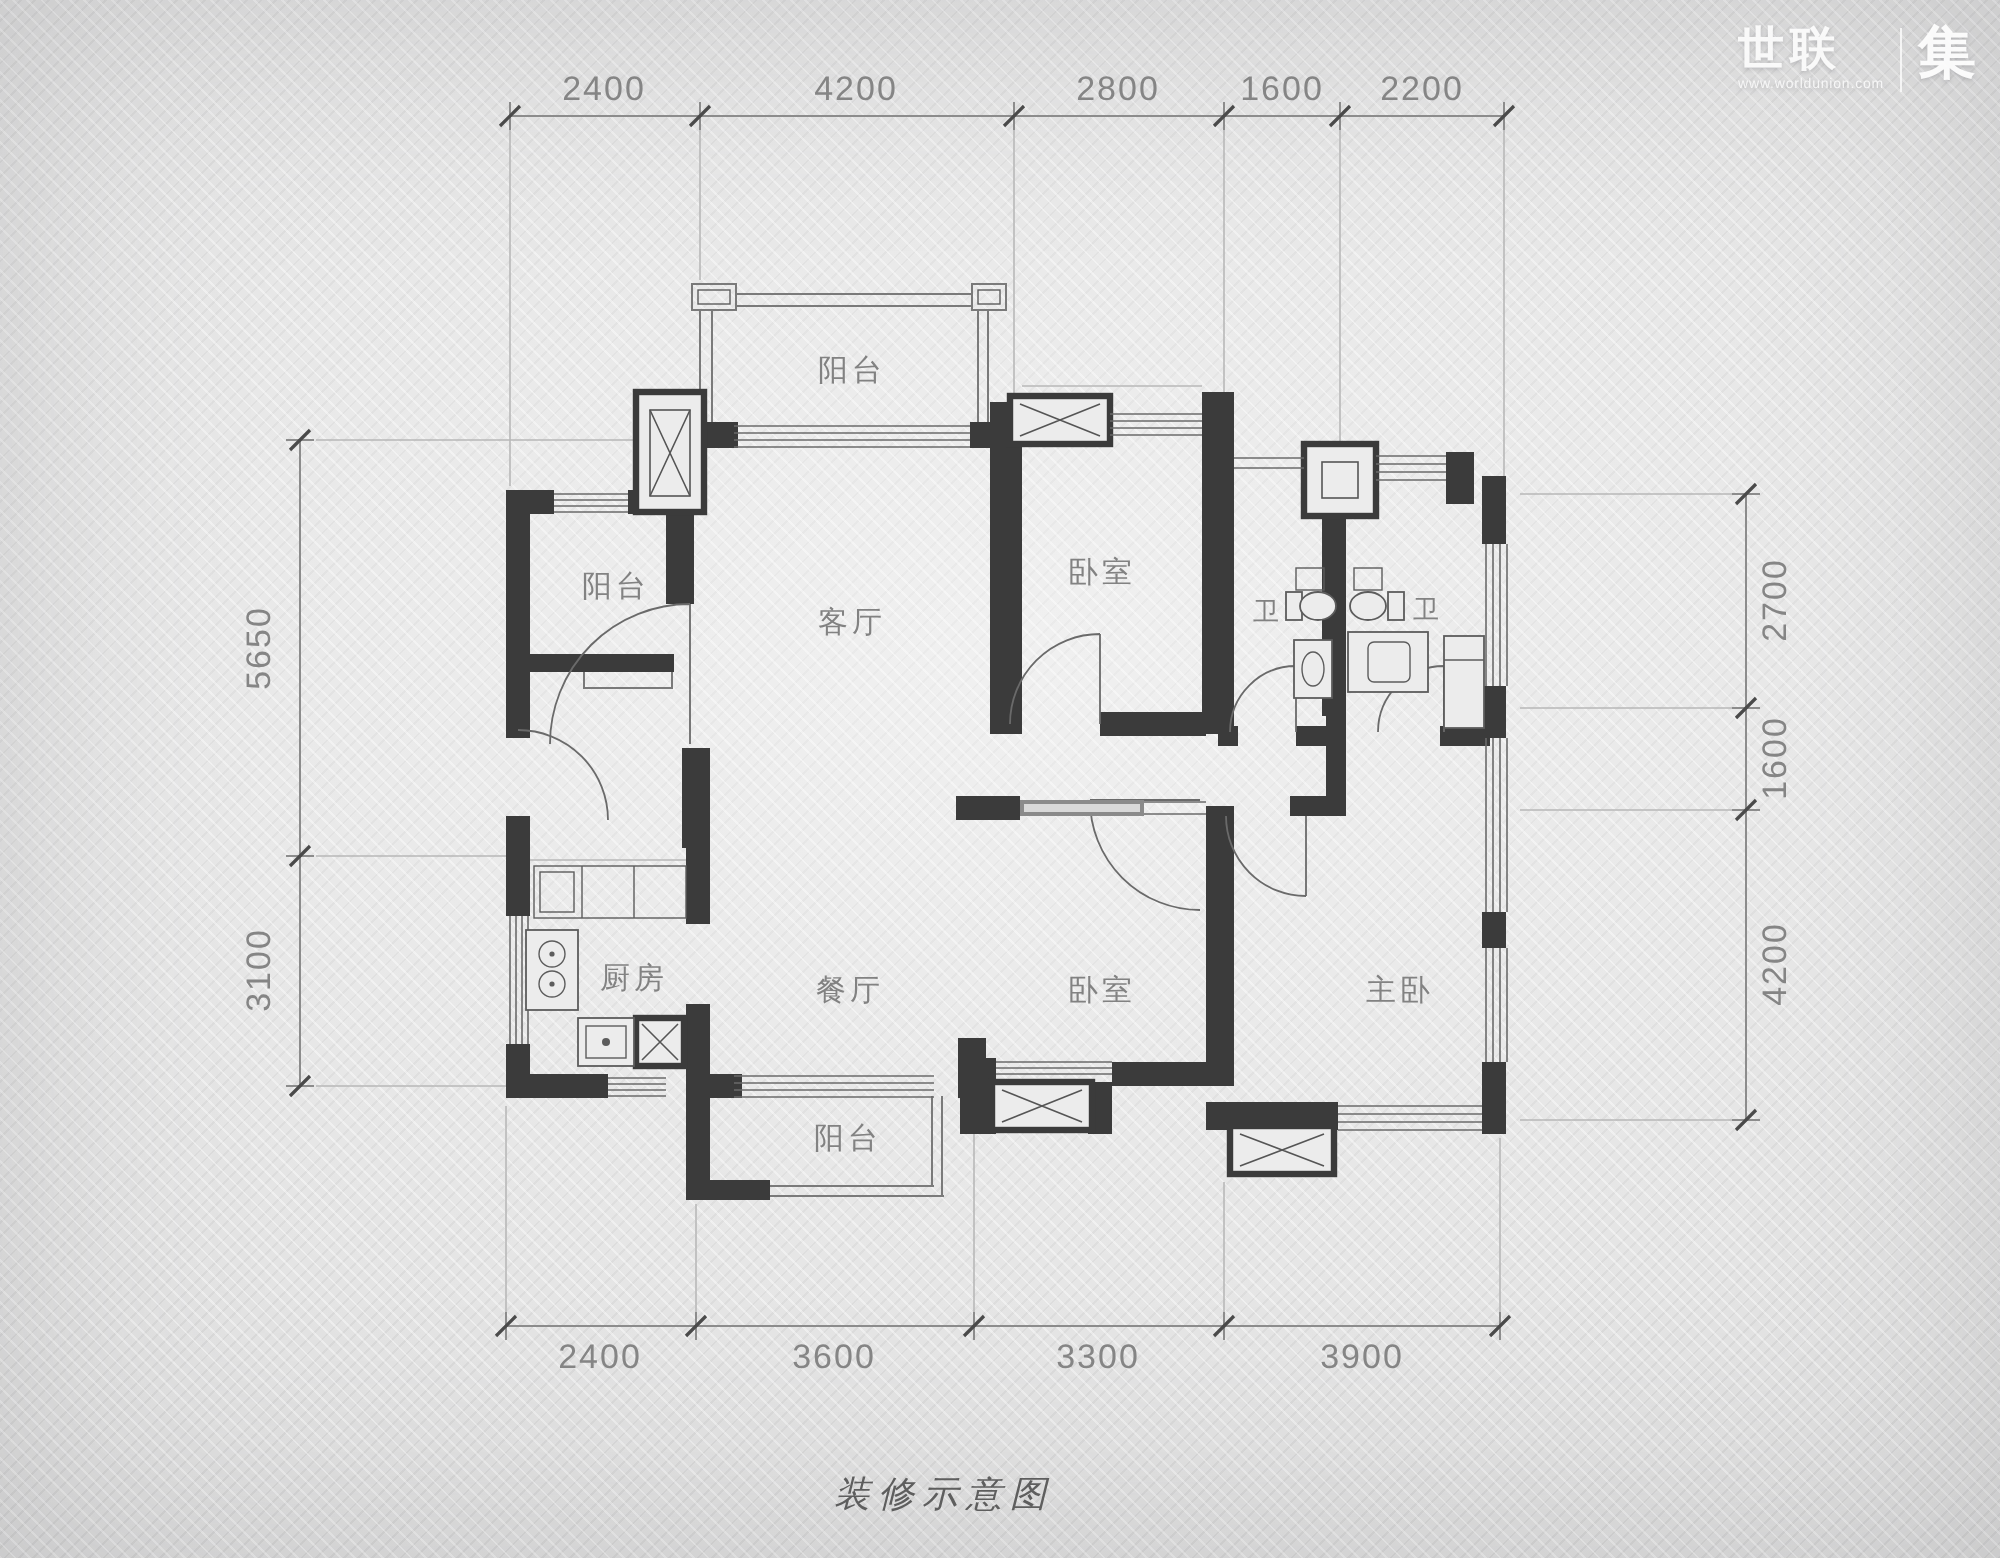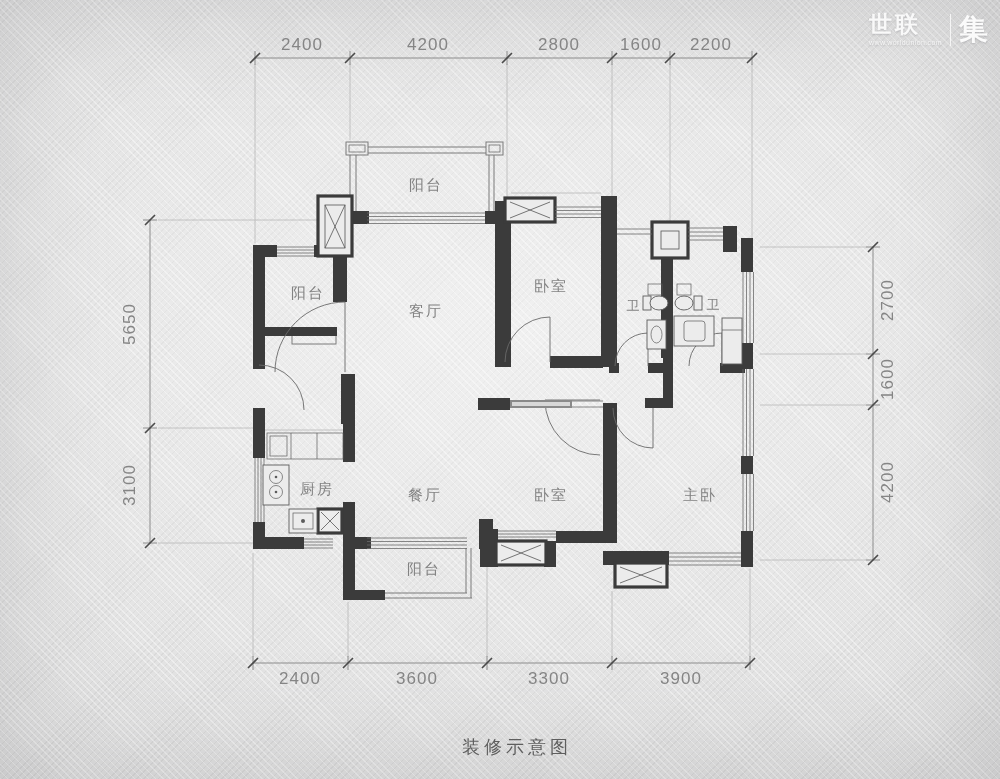--- a/index.html
+++ b/index.html
@@ -22,25 +22,25 @@
   .rail{stroke:#7a7a7a;stroke-width:1;fill:none;}
   .door{stroke:#6a6a6a;stroke-width:.9;fill:none;}
   .fix{stroke:#5c5c5c;stroke-width:.9;fill:#ececec;}
   .fixline{stroke:#5c5c5c;stroke-width:.7;fill:none;}
   .xbox{fill:#ececec;stroke:#3b3b3b;stroke-width:3.2;}
   .xline{stroke:#555;stroke-width:.8;fill:none;}
   .dimnum{font-family:"Liberation Sans",sans-serif;font-size:17px;fill:#858585;letter-spacing:1px;text-anchor:middle;}
   .roomlbl{font-family:"Liberation Sans",sans-serif;font-size:15px;fill:#828282;letter-spacing:2px;text-anchor:middle;}
   .roomlbl.small{font-size:13px;letter-spacing:0;}
   .title{
-    position:absolute;left:417px;top:735px;width:200px;text-align:center;
-    font-size:18px;color:#5e5e5e;letter-spacing:4px;
+    position:absolute;left:417px;top:735px;width:200px;
+    font-size:18px;color:#5e5e5e;letter-spacing:4px;font-style:italic;
   }
   .logo{
-    position:absolute;top:13px;right:12px;display:flex;align-items:center;
+    position:absolute;top:13px;right:12px;display:flex;align-items:flex-start;
     text-shadow:0 1px 2px rgba(110,110,115,.30);
   }
   .logo-cn{font-size:23px;font-weight:bold;color:rgba(253,253,253,.93);letter-spacing:3px;line-height:1;}
   .logo-url{font-size:7px;font-weight:normal;color:rgba(252,252,252,.88);letter-spacing:.4px;margin-top:3px;text-align:center;}
   .logo-div{width:1px;height:32px;background:rgba(250,250,250,.85);margin:1px 8px 0 8px;}
   .logo-ji{font-size:29px;font-weight:bold;color:rgba(253,253,253,.96);line-height:1;}
 </style>
 </head>
 <body>
 

